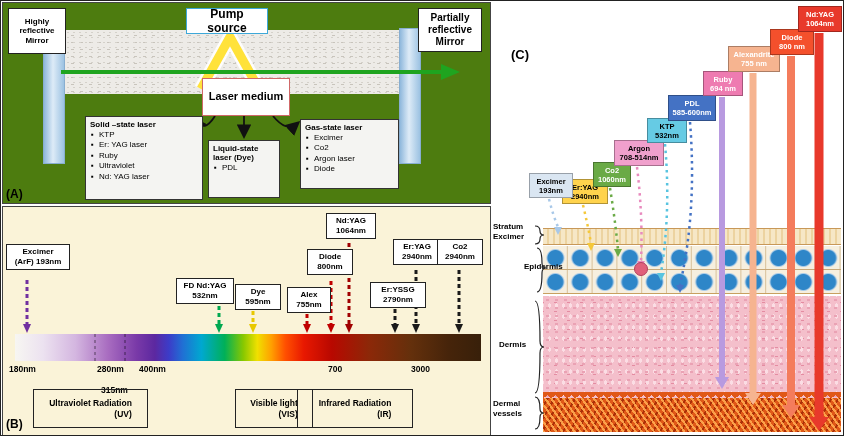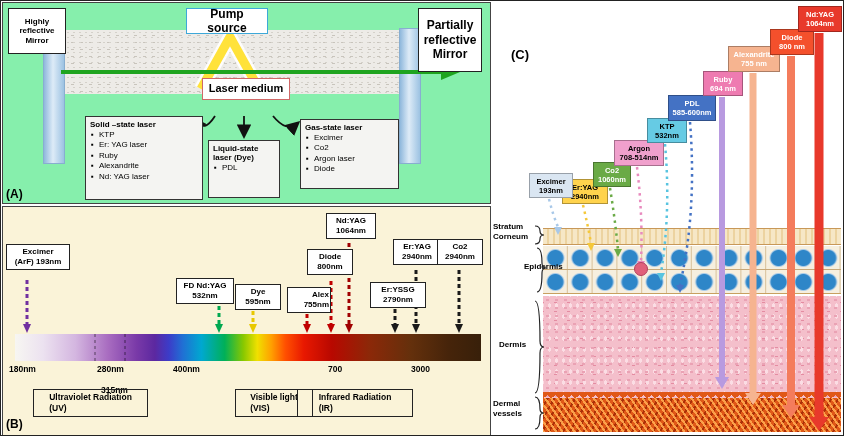--- a/index.html
+++ b/index.html
@@ -1,30 +1,30 @@
 <!DOCTYPE html>
 <html><head>
 <meta charset="utf-8">
 <style>
   * { margin:0; padding:0; box-sizing:border-box; }
   body { font-family:"Liberation Sans", sans-serif; background:#fff; }
   .canvas { position:relative; width:844px; height:436px; background:#fff; border:1px solid #222; overflow:hidden; }
   .panel { position:absolute; overflow:hidden; }
-  .panel-a { left:1px; top:1px; width:489px; height:202px; border:1px solid #444; background:#86efac; }
+  .panel-a { left:1px; top:1px; width:489px; height:202px; border:1px solid #444; background:#4d7c0f; }
   .panel-b { left:1px; top:205px; width:489px; height:230px; border:1px solid #444; background:#faf3d8; }
   .panel-c { left:490px; top:0; width:354px; height:436px; background:#fff; }
   .overlay { position:absolute; left:0; top:0; width:100%; height:100%; pointer-events:none; }
 
   
   .box { position:absolute; border:1px solid #222; background:#fff; font-weight:bold; text-align:center;
          display:flex; align-items:center; justify-content:center; white-space:pre-line; line-height:1.2; padding:2px; }
   #mirror-left  { left:5px;  top:5px;  width:58px; height:46px; font-size:8px; }
   #pump         { left:183px; top:5px; width:82px; height:26px; font-size:12px; border-color:#3da8d8; z-index:4; }
-  #mirror-right { left:415px; top:5px; width:64px; height:64px; font-size:12px; }
-  #medium       { left:199px; top:75px; width:88px; height:22px; font-size:11px; border-color:#d06868; z-index:5; }
+  #mirror-right { left:415px; top:5px; width:64px; height:44px; font-size:10px; }
+  #medium       { left:199px; top:75px; width:88px; height:38px; font-size:11px; border-color:#d06868; z-index:5; }
   .cavity { position:absolute; left:62px; top:27px; width:336px; height:64px; background-color:#edebe7;
             background-image:radial-gradient(#d4d1ca 1px, transparent 1.1px), radial-gradient(#c8c4bc 1px, transparent 1.1px);
             background-size:6px 5px, 9px 7px; background-position:0 0, 3px 2px; }
   .mbar { position:absolute; top:25px; width:22px; height:136px;
           background:linear-gradient(90deg,#8fb8dc,#ddebf7 45%,#9cc2e2); border:1px solid #88aed0; }
   .mbar-left { left:40px; } .mbar-right { left:396px; }
   .cat-box { position:absolute; border:1px solid #333; background:#f4f4f2; padding:3px 4px; font-size:8px; z-index:6; }
   #box-solid  { left:82px;  top:113px; width:118px; height:84px; }
   #box-liquid { left:205px; top:137px; width:72px;  height:58px; }
   #box-gas    { left:297px; top:116px; width:99px;  height:70px; }
@@ -36,35 +36,35 @@
   #label-a { left:3px; bottom:2px; }
   #label-b { left:3px; bottom:4px; }
   #label-c { left:20px; top:46px; font-size:13px; }
 
   
   .callout { position:absolute; border:1px solid #222; background:#fff; font-size:8px; font-weight:bold;
              text-align:center; white-space:pre-line; line-height:1.25; padding:2px 1px; z-index:3; }
   #cb-excimer { left:3px;   top:37px; width:64px; }
   #cb-fd      { left:173px; top:71px; width:58px; }
   #cb-dye     { left:232px; top:77px; width:46px; }
-  #cb-alex    { left:284px; top:80px; width:44px;text-align:right; }
+  #cb-alex    { left:284px; top:80px; width:44px; }
   #cb-diode   { left:304px; top:42px; width:46px; }
   #cb-ndyag   { left:323px; top:6px;  width:50px; }
   #cb-eryag   { left:390px; top:32px; width:48px; }
   #cb-eryssg  { left:367px; top:75px; width:56px; }
   #cb-co2     { left:434px; top:32px; width:46px; }
   .spectrum { position:absolute; left:12px; top:127px; width:466px; height:27px;
     background:linear-gradient(90deg,#f7f6f2 0%,#ece2f0 6%,#d4b6e0 13%,#a86cc0 20%,#7a3aa8 26%,#5c28a0 30%,
       #3c3cc8 33%,#2070d4 36%,#00a8d0 40%,#00b058 45%,#88c800 49%,#f0e000 52%,#ffa000 55%,#ff5000 58%,
       #e81800 62%,#b80800 68%,#8c2808 76%,#64300c 85%,#46240a 93%,#38200a 100%); }
   .tick { position:absolute; top:157px; font-size:8.5px; font-weight:bold; }
   #tick-0 { left:6px; } #tick-1 { left:74px;margin-left:20px; } #tick-2 { left:98px;margin-top:21px; }
-  #tick-3 { left:136px;margin-left:34px; } #tick-4 { left:286px;margin-left:39px; } #tick-5 { left:408px; }
-  .region { position:absolute; top:182px; height:28px; border:1px solid #222; font-size:8.5px; font-weight:bold;
-            display:flex; align-items:center; justify-content:center; text-align:left; white-space:pre-line; line-height:1.25; }
+  #tick-3 { left:136px; } #tick-4 { left:286px;margin-left:39px; } #tick-5 { left:408px; }
+  .region { position:absolute; top:182px; height:39px; border:1px solid #222; font-size:8.5px; font-weight:bold;
+            display:flex; align-items:center; justify-content:center; text-align:right; white-space:pre-line; line-height:1.25; }
   #region-uv  { left:30px;  width:115px; }
   #region-vis { left:196px; width:78px;margin-left:36px; }
   #region-ir  { left:294px; width:116px; }
 
   
   .claser { position:absolute; font-size:7.5px; font-weight:bold; text-align:center; white-space:pre-line;
             display:flex; align-items:center; justify-content:center; line-height:1.2;
             border:1px solid rgba(0,0,0,.3); padding:1px; z-index:3; }
   #cl-excimer     { left:38px;  top:172px; width:44px; height:25px; z-index:4; }
   #cl-eryag       { left:71px;  top:178px; width:46px; height:25px; }
@@ -137,21 +137,21 @@
     <div class="box" id="pump">Pump source</div>
     <div class="box" id="mirror-right">Partially reflective Mirror</div>
     <div class="box" id="medium">Laser medium</div>
 
     <div class="cat-box" id="box-solid">
       <div class="cat-title">Solid –state laser</div>
       <ul class="cat-list">
         <li>KTP</li>
         <li>Er: YAG laser</li>
         <li>Ruby</li>
-        <li>Alexandrite</li>
+        <li>Ultraviolet</li>
         <li>Nd: YAG laser</li>
       </ul>
     </div>
     <div class="cat-box" id="box-liquid">
       <div class="cat-title">Liquid-state laser (Dye)</div>
       <ul class="cat-list">
         <li>PDL</li>
       </ul>
     </div>
     <div class="cat-box" id="box-gas">
@@ -237,21 +237,21 @@
   <section class="panel panel-c">
     <div class="plabel" id="label-c">(C)</div>
 
     <div class="layer layer-stratum"></div>
     <div class="layer layer-epidermis"></div>
     <div class="layer layer-dermis"></div>
     <div class="layer layer-vessels"></div>
     <div class="pinkcell"></div>
 
     <div class="skinlabel" id="sl-0">Stratum
-Corneum</div>
+Excimer</div>
     <div class="skinlabel" id="sl-1">Epidermis</div>
     <div class="skinlabel" id="sl-2">Dermis</div>
     <div class="skinlabel" id="sl-3">Dermal
 vessels</div>
 
     <div class="claser" id="cl-excimer" style="background: rgb(218, 230, 242); color: rgb(0, 0, 0);">Excimer
 193nm</div>
     <div class="claser" id="cl-eryag" style="background: rgb(255, 211, 77); color: rgb(0, 0, 0);">Er:YAG
 2940nm</div>
     <div class="claser" id="cl-co2" style="background: rgb(106, 170, 70); color: rgb(255, 255, 255);">Co2

